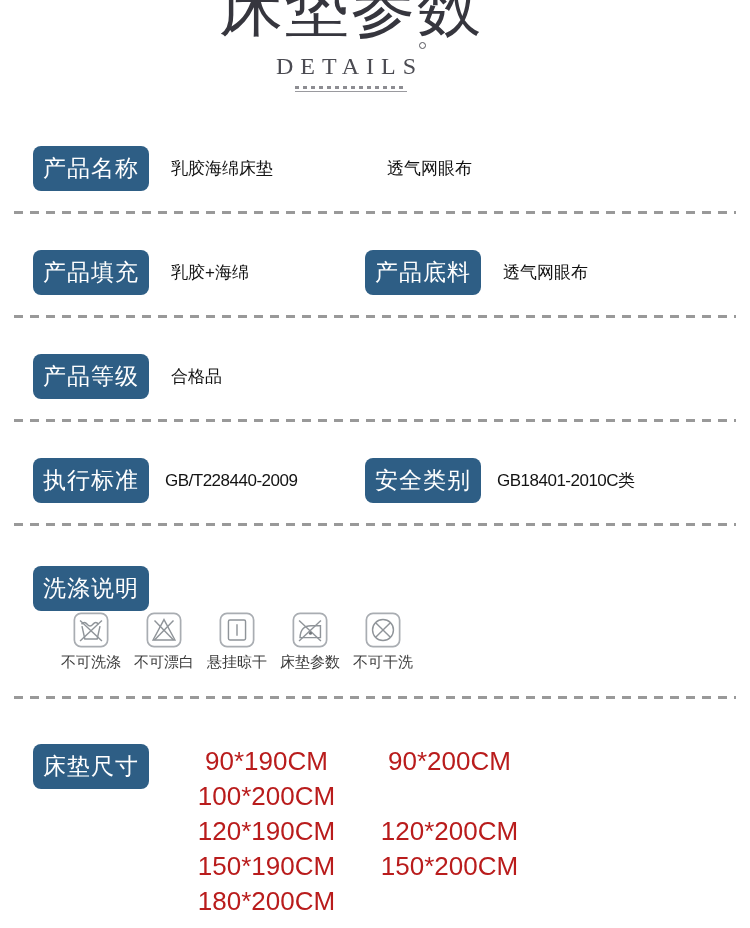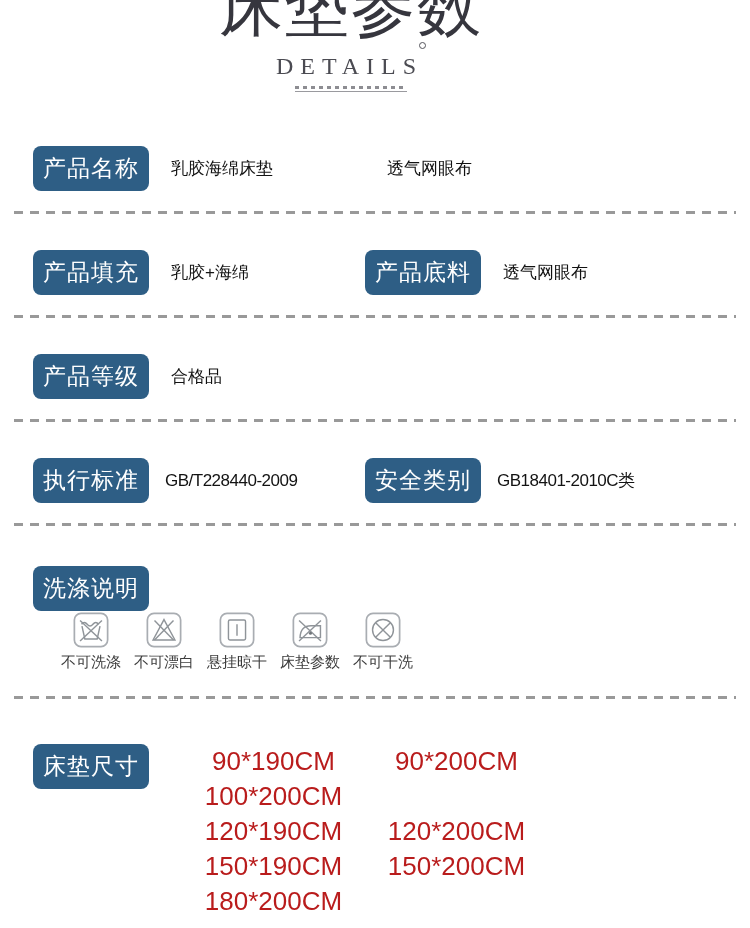--- a/index.html
+++ b/index.html
@@ -36,21 +36,21 @@
 
   
   .wash-row { display:flex; align-items:flex-start; padding:40px 0 24px;flex-direction:column; }
   .wash-icons { display:flex; margin-left:26px; }
   .wash-item { width:64px; margin-right:9px; display:flex; flex-direction:column;
     align-items:center;justify-content:center; }
   .wash-item svg { display:block; }
   .wash-label { font-size:15px; color:#3c3c3c; margin-top:4px; white-space:nowrap; }
 
   
-  .size-row { display:flex; align-items:flex-start; padding-top:45px;gap:7px; }
+  .size-row { display:flex; align-items:flex-start; padding-top:45px; }
   .size-grid { margin-left:40px; display:grid; grid-template-columns:155px 155px;
     column-gap:28px; }
   .size-cell { font-size:26px; color:#b91c1c; line-height:35px; text-align:center;
     white-space:nowrap; }
 </style>
 </head>
 <body>
 
 <div class="page">
 

